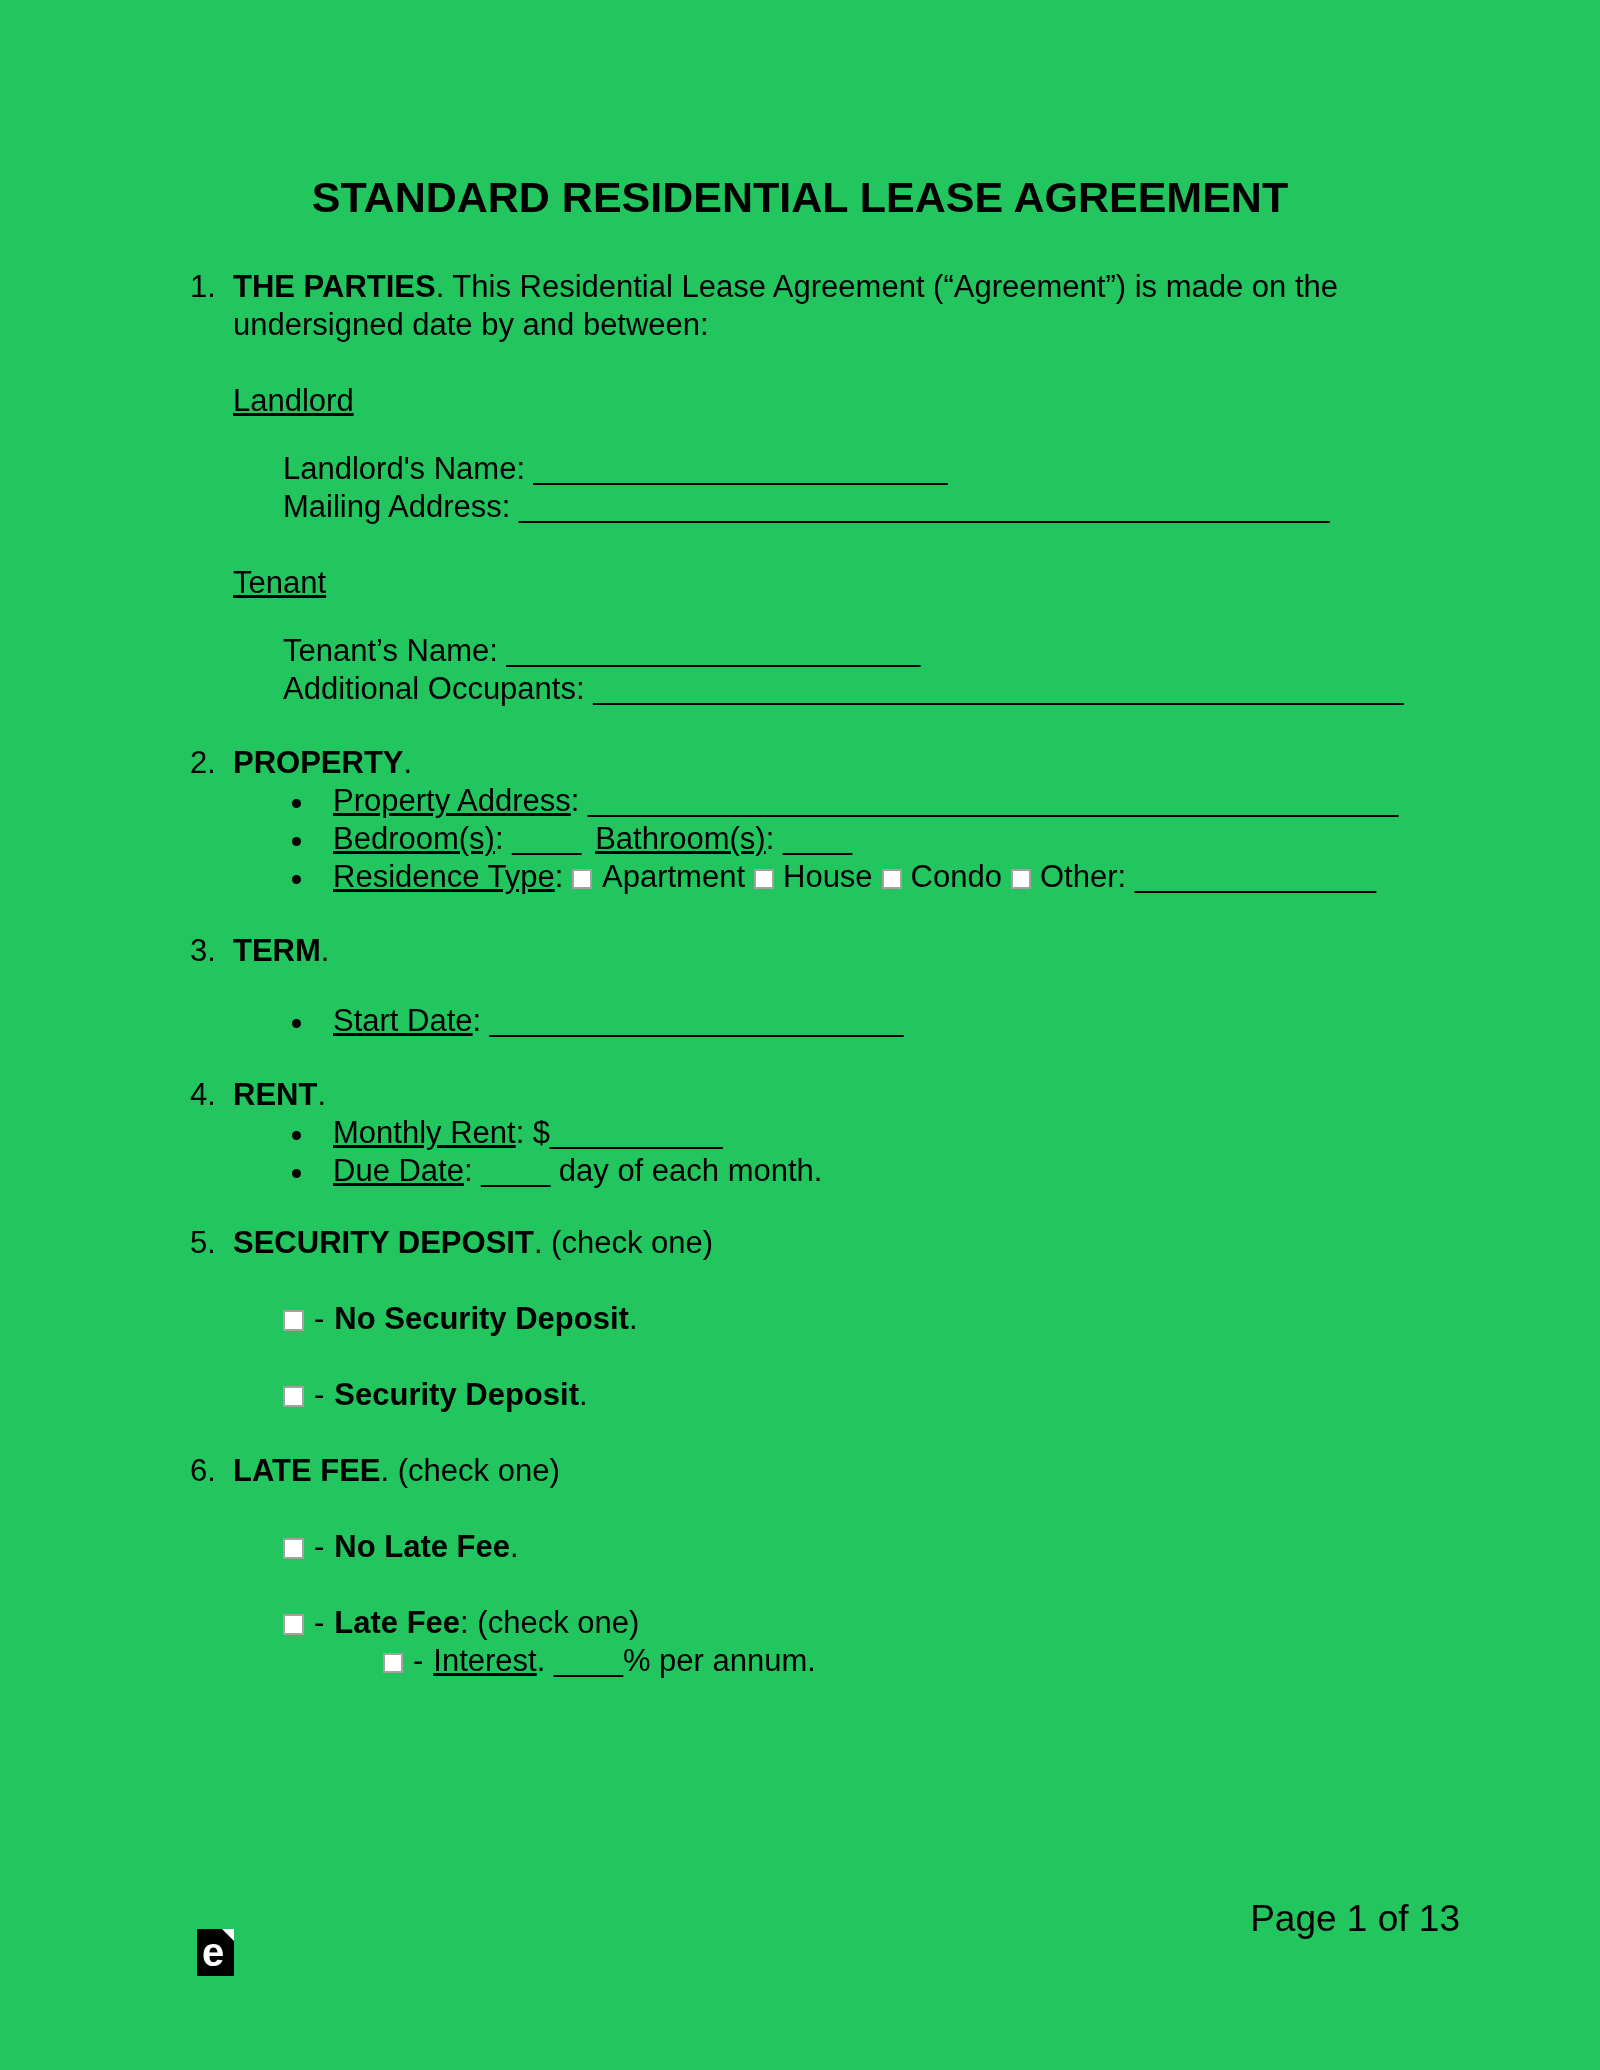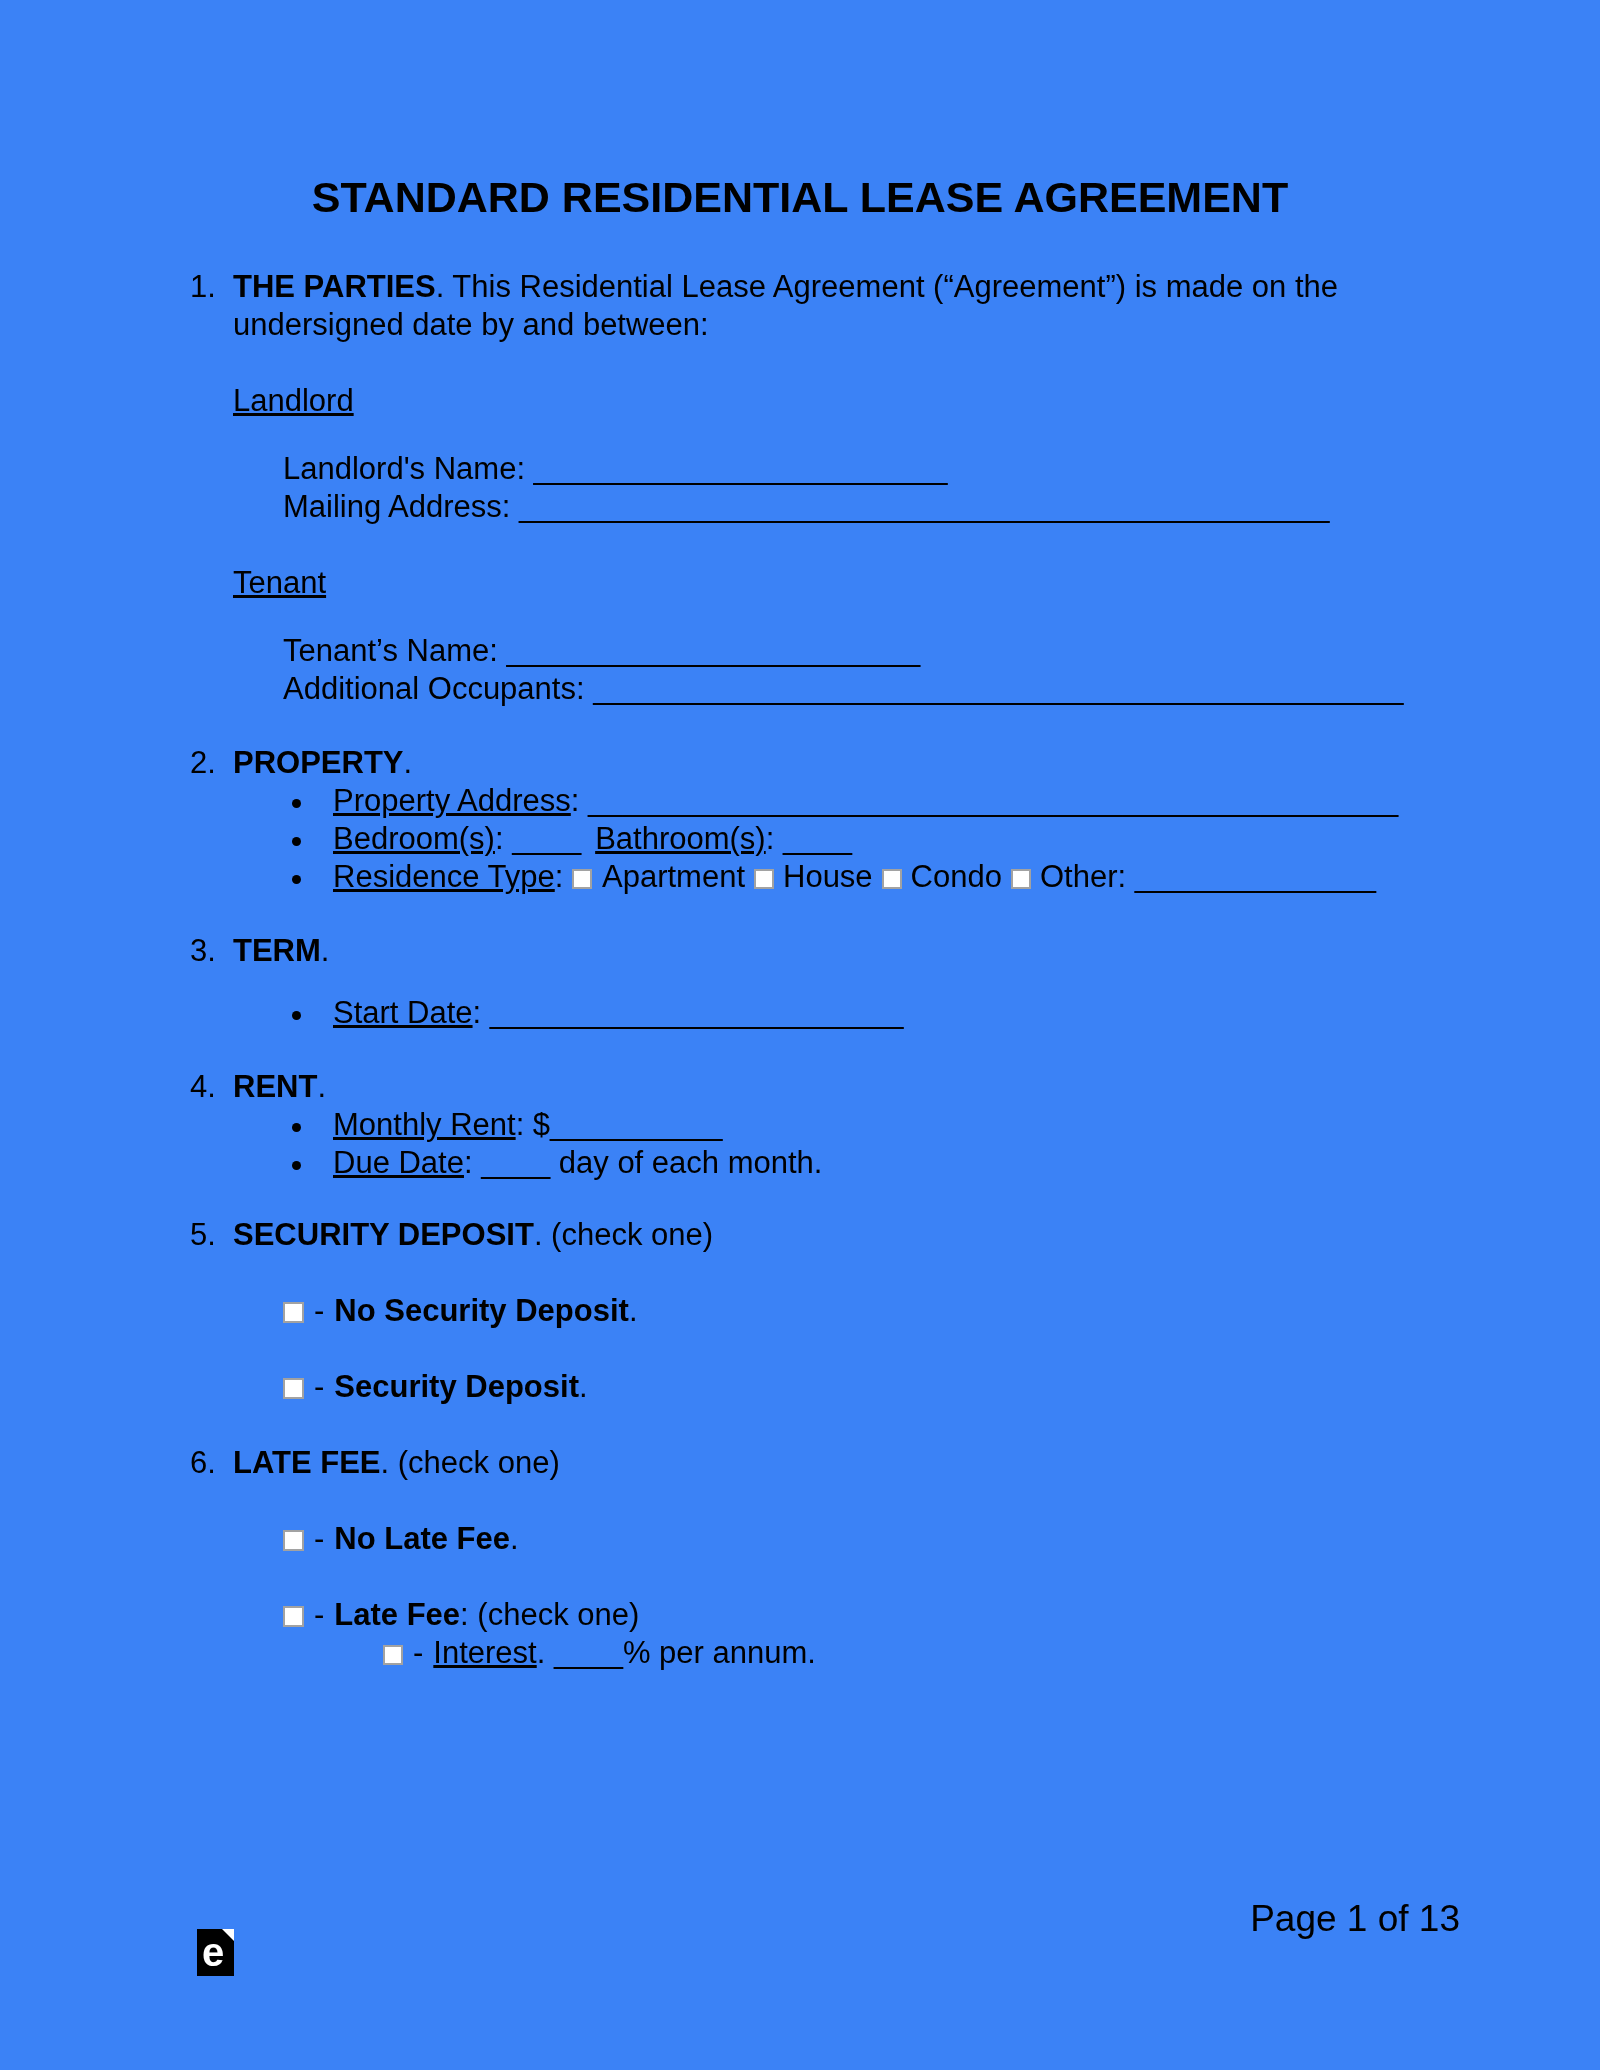--- a/index.html
+++ b/index.html
@@ -1,21 +1,21 @@
 <!DOCTYPE html>
 <html><head>
 <meta charset="utf-8">
 <style>
   * { box-sizing: border-box; }
   html, body { margin: 0; padding: 0; background: #ffffff; }
   .page {
     position: relative;
     width: 1600px;
     height: 2070px;
-    background: #3b82f6;
+    background: #22c55e;
     color: #000000;
     font-family: "Liberation Sans", "DejaVu Sans", sans-serif;
     font-size: 31px;
     line-height: 38px;
     overflow: hidden;
   }
   .title {
     padding-top: 170px;
     text-align: center;
     font-weight: 700;
@@ -49,21 +49,21 @@
   .cb-inline { margin: 0 9px; }
   .dash { margin: 0 10px; }
   .mid { margin-left: 10px; }
   
   .m-parties   { margin-top: 44px; }
   .m-landlordh { margin-top: 38px; }
   .m-fields    { margin-top: 30px; }
   .m-tenanth   { margin-top: 38px; }
   .m-sec2      { margin-top: 36px; }
   .m-sec3      { margin-top: 36px; }
-  .m-termb     { margin-top: 24px; }
+  .m-termb     { margin-top: 32px; }
   .m-sec4      { margin-top: 36px; }
   .m-sec5      { margin-top: 34px; }
   .m-opt       { margin-top: 38px; }
   .m-sec6      { margin-top: 38px; }
   
   .logo {
     position: absolute; left: 197px; top: 1929px;
     width: 37px; height: 47px; background: #000;
   }
   .logo-fold {

